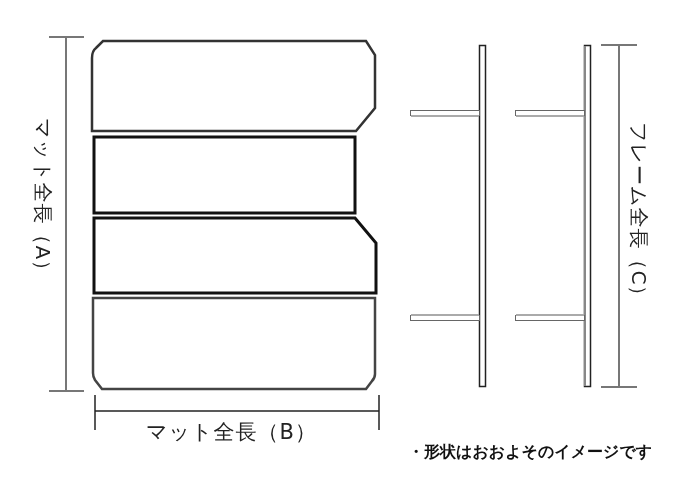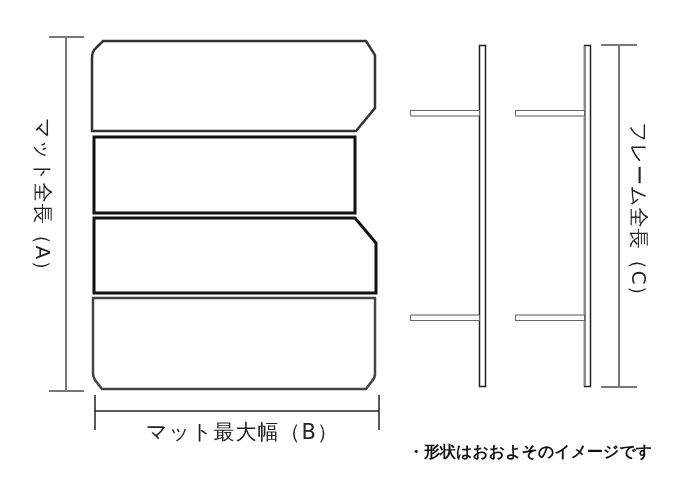--- a/index.html
+++ b/index.html
@@ -57,17 +57,17 @@
 
   <g stroke="#777" stroke-width="2" fill="none">
     <line x1="601" y1="45" x2="637" y2="45"></line>
     <line x1="619" y1="45" x2="619" y2="387"></line>
     <line x1="601" y1="387" x2="637" y2="387"></line>
   </g>
 </svg>
 
 <div class="label-v" style="left: 56px; top: 118px;">マット全長（A）</div>
 
-<div class="label-h" style="left: 146px; top: 418px;">マット最大幅（B）</div>
+<div class="label-h" style="left: 146px; top: 418px;">マット全長（B）</div>
 
 <div class="label-v" style="left: 652px; top: 122px;">フレーム全長（C）</div>
 
 <div class="note" style="left: 376px; top: 442px; margin-left: 32px;">・形状はおおよそのイメージです</div>
 
 </body></html>

